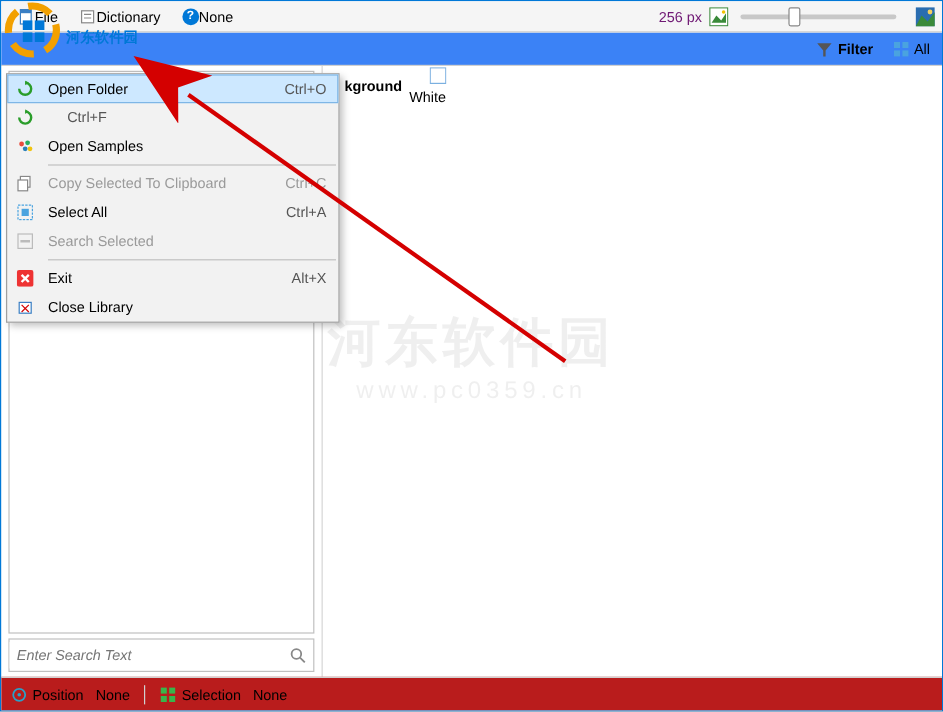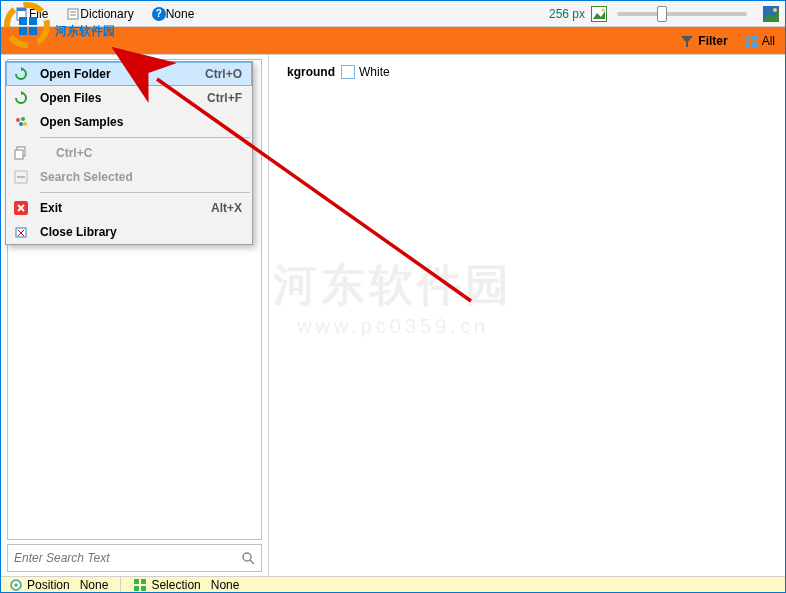--- a/index.html
+++ b/index.html
@@ -7,39 +7,39 @@
 .window { width: 786px; height: 593px; background: #fff; border: 1px solid #0078d7; position: relative; display: flex; flex-direction: column; overflow: hidden; }
 .titlebar { height: 30px; background: #fff; display: flex; align-items: center; padding: 0 0 0 8px; border-bottom: 1px solid #e5e5e5; }
 .titlebar .app-icon { width: 16px; height: 16px; margin-right: 6px; }
 .titlebar .title { flex: 1; color: #000; }
 .winbtns { display: flex; height: 100%; }
 .winbtn { width: 46px; display: flex; align-items: center; justify-content: center; }
 .menubar { height: 26px; background: #f5f5f5; display: flex; align-items: center; padding: 0 6px; gap: 2px; border-bottom: 1px solid #d0d0d0; position: relative; }
 .menuitem { padding: 3px 8px; display: flex; align-items: center; gap: 0; }
 .help-badge { width: 14px; height: 14px; border-radius: 50%; background: #0078d7; color: #fff; display: inline-flex; align-items: center; justify-content: center; font-size: 10px; font-weight: bold; }
 .menubar .spacer { flex: 1; }
-.px-label { color: #0f766e; margin-right: 4px; }
+.px-label { color: #701a75; margin-right: 4px; }
 .size-icon { width: 16px; height: 16px; }
 .slider { width: 130px; height: 4px; background: #c8c8c8; border-radius: 2px; position: relative; margin: 0 8px; }
 .slider .thumb { position: absolute; top: -6px; left: 40px; width: 10px; height: 16px; background: #fff; border: 1px solid #888; border-radius: 2px; }
 .end-icon { width: 16px; height: 16px; margin-left: 6px; }
-.toolbar { height: 28px; background: #f97316; border-bottom: 1px solid #d0d0d0; display: flex; align-items: center; padding: 0 6px; gap: 8px; }
+.toolbar { height: 28px; background: #3b82f6; border-bottom: 1px solid #d0d0d0; display: flex; align-items: center; padding: 0 6px; gap: 8px; }
 .tool { display: flex; align-items: center; gap: 4px; padding: 2px 4px; }
 .toolbar .spacer { flex: 1; }
 .body { flex: 1; display: flex; min-height: 0; }
 .leftpane { width: 268px; border-right: 1px solid #d0d0d0; display: flex; flex-direction: column; }
 .library { flex: 1; margin: 4px 6px 4px 6px; border: 1px solid #c0c0c0; background: #fff; }
 .searchrow { height: 28px; margin: 0 6px 4px 6px; border: 1px solid #c0c0c0; display: flex; align-items: center; }
 .searchrow input { flex: 1; border: none; padding: 4px 6px; outline: none; color: #666; font-style: italic; }
 .searchrow .searchbtn { width: 26px; display: flex; align-items: center; justify-content: center; color: #888; }
 .rightpane { flex: 1; background: #fff; }
-.statusbar { height: 16px; background: #fef9c3; border-top: 1px solid #d0d0d0; display: flex; align-items: center; padding: 0 8px; gap: 6px; }
+.statusbar { height: 28px; background: #b91c1c; border-top: 1px solid #d0d0d0; display: flex; align-items: center; padding: 0 8px; gap: 6px; }
 .statusbar .stat { display: flex; align-items: center; gap: 4px; }
 .statusbar .sep { width: 1px; height: 16px; background: #d0d0d0; margin: 0 6px; }
-.contextmenu { position: absolute; top: 60px; left: 4px; width: 248px; background: #f2f2f2; border: 1px solid #a0a0a0; box-shadow: 3px 3px 6px rgba(0,0,0,.25); z-index: 50; font-weight: bold; }
+.contextmenu { position: absolute; top: 60px; left: 4px; width: 278px; background: #f2f2f2; border: 1px solid #a0a0a0; box-shadow: 3px 3px 6px rgba(0,0,0,.25); z-index: 50; }
 .ctxitem { height: 24px; display: flex; align-items: center; padding: 0 10px 0 6px; }
 .ctxitem.hover { background: #cde8ff; border: 1px solid #7eb6e6; height: 24px; padding: 0 9px 0 5px; }
 .ctxitem .cicon { width: 18px; display: flex; justify-content: center; margin-right: 10px; }
 .ctxitem .clabel { flex: 1; color: #000; }
 .ctxitem.disabled .clabel, .ctxitem.disabled .cshort { color: #9a9a9a; }
 .ctxitem .cshort { color: #555; margin-left: 16px; }
 .ctxsep { height: 1px; background: #c0c0c0; margin: 3px 2px 3px 34px; }
 .arrow-overlay { position: absolute; pointer-events: none; z-index: 60; }
 .watermark { position: absolute; left: 50%; top: 50%; transform: translate(-50%,-50%); pointer-events: none; z-index: 5; }
 .watermark .wm-main { font-size: 44px; color: rgba(120,120,120,.12); font-weight: bold; letter-spacing: 4px; }
@@ -109,21 +109,21 @@
           <rect x="8" y="1" width="5" height="5" fill="#4aa3df"></rect>
           <rect x="1" y="8" width="5" height="5" fill="#4aa3df"></rect>
           <rect x="8" y="8" width="5" height="5" fill="#4aa3df"></rect>
         </svg>
       <span>All</span>
     </div>
   </div>
 
   <div style="position:absolute; top:60px; left:286px; height:22px; display:flex; align-items:center; gap:6px;">
     <b>kground</b>
-    <span style="display:flex; align-items:flex-end; gap:4px;">
+    <span style="display:flex; align-items:flex-end; gap:4px;flex-direction:column;">
       <svg width="14" height="14">
           <rect x="0.5" y="0.5" width="13" height="13" fill="#fff" stroke="#7bb0e0"></rect>
         </svg>
       <span>White</span>
     </span>
   </div>
 
   <div class="body">
     <div class="leftpane">
       <div class="library"></div>
@@ -173,21 +173,20 @@
         <span class="clabel">Open Folder</span>
         <span class="cshort">Ctrl+O</span>
       </div>
       <div class="ctxitem">
         <span class="cicon">
           <svg width="14" height="14">
             <path d="M7 2 A5 5 0 1 1 2 7" fill="none" stroke="#2a9d2a" stroke-width="2"></path>
             <polygon points="7,0 7,4 10,2" fill="#2a9d2a"></polygon>
           </svg>
         </span>
-        <span class="clabel">Open Files</span>
         <span class="cshort">Ctrl+F</span>
       </div>
       <div class="ctxitem">
         <span class="cicon">
           <svg width="14" height="14">
             <circle cx="4" cy="5" r="2" fill="#e74c3c"></circle>
             <circle cx="9" cy="4" r="2" fill="#27ae60"></circle>
             <circle cx="7" cy="9" r="2" fill="#2980b9"></circle>
             <circle cx="11" cy="9" r="2" fill="#f1c40f"></circle>
           </svg>
@@ -196,21 +195,32 @@
         <span class="cshort"></span>
       </div>
       <div class="ctxsep"></div>
       <div class="ctxitem disabled">
         <span class="cicon">
           <svg width="14" height="14">
             <rect x="3" y="1" width="8" height="9" fill="#fff" stroke="#888"></rect>
             <rect x="1" y="4" width="8" height="9" fill="#fff" stroke="#888"></rect>
           </svg>
         </span>
+        <span class="clabel">Copy Selected To Clipboard</span>
         <span class="cshort">Ctrl+C</span>
+      </div>
+      <div class="ctxitem">
+        <span class="cicon">
+          <svg width="14" height="14">
+            <rect x="1" y="1" width="12" height="12" fill="none" stroke="#4aa3df" stroke-dasharray="2 1"></rect>
+            <rect x="4" y="4" width="6" height="6" fill="#4aa3df"></rect>
+          </svg>
+        </span>
+        <span class="clabel">Select All</span>
+        <span class="cshort">Ctrl+A</span>
       </div>
       <div class="ctxitem disabled">
         <span class="cicon">
           <svg width="14" height="14">
             <rect x="1" y="1" width="12" height="12" fill="none" stroke="#bbb"></rect>
             <line x1="3" y1="7" x2="11" y2="7" stroke="#bbb" stroke-width="2"></line>
           </svg>
         </span>
         <span class="clabel">Search Selected</span>
         <span class="cshort"></span>

